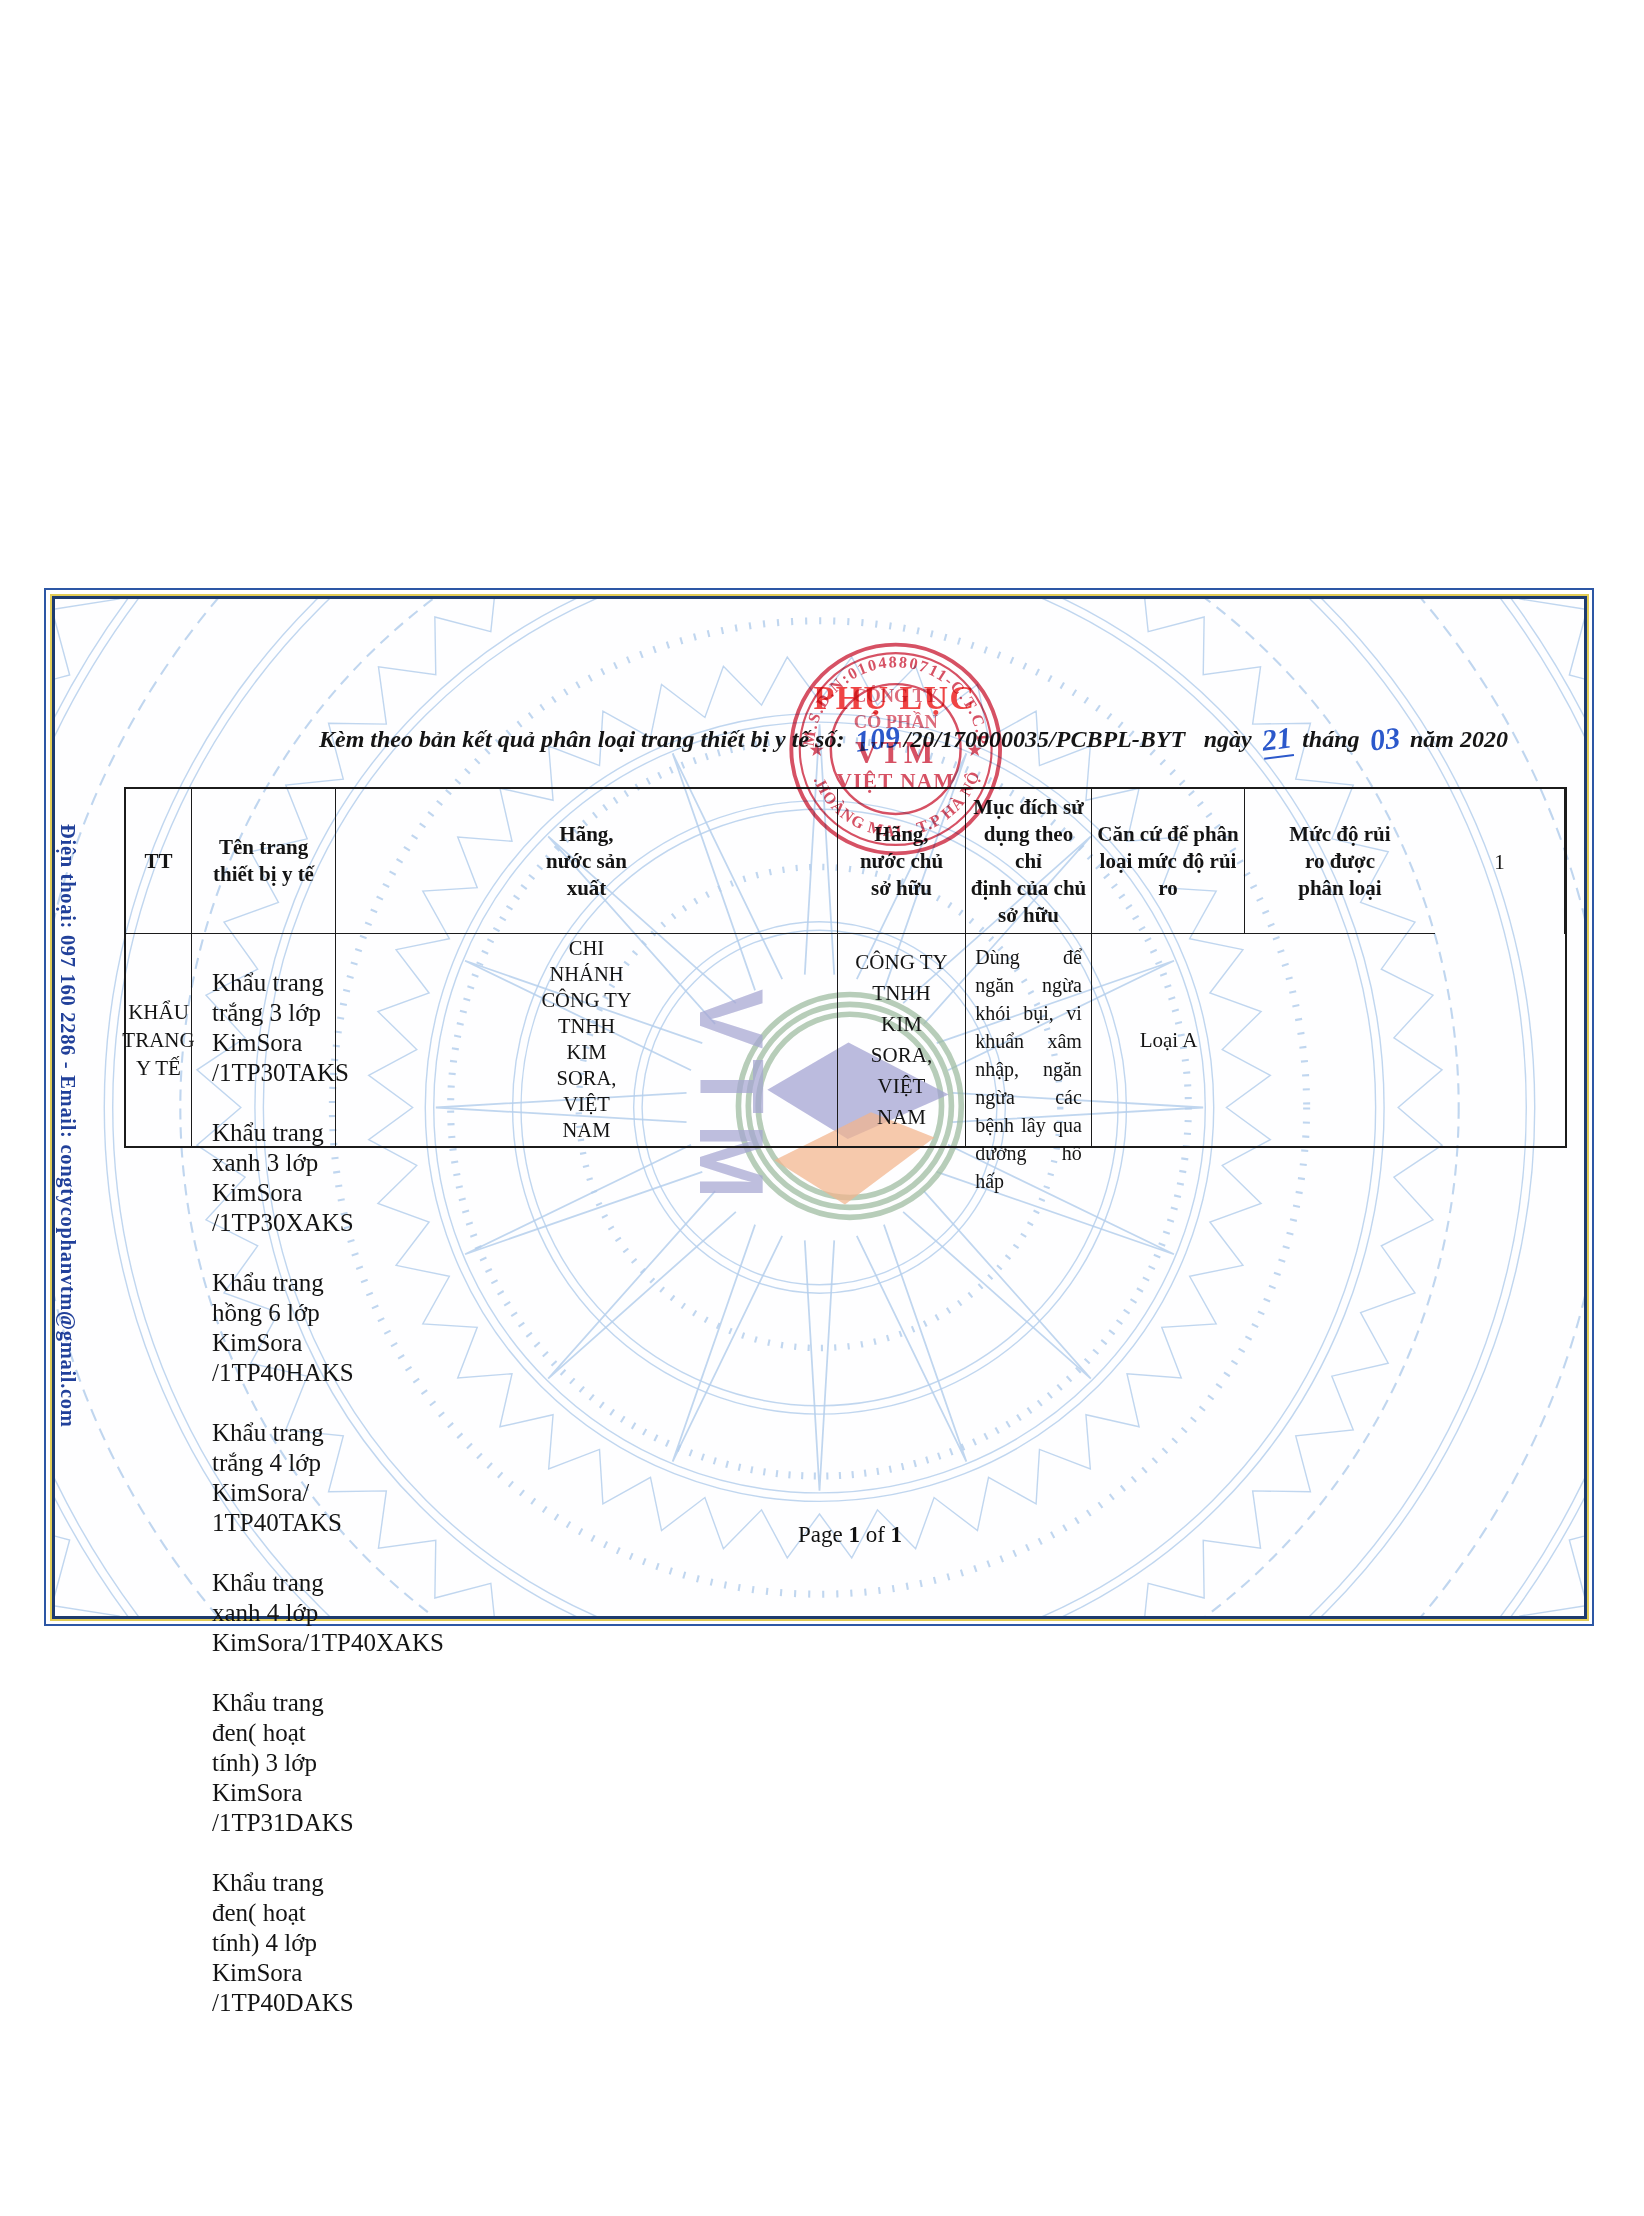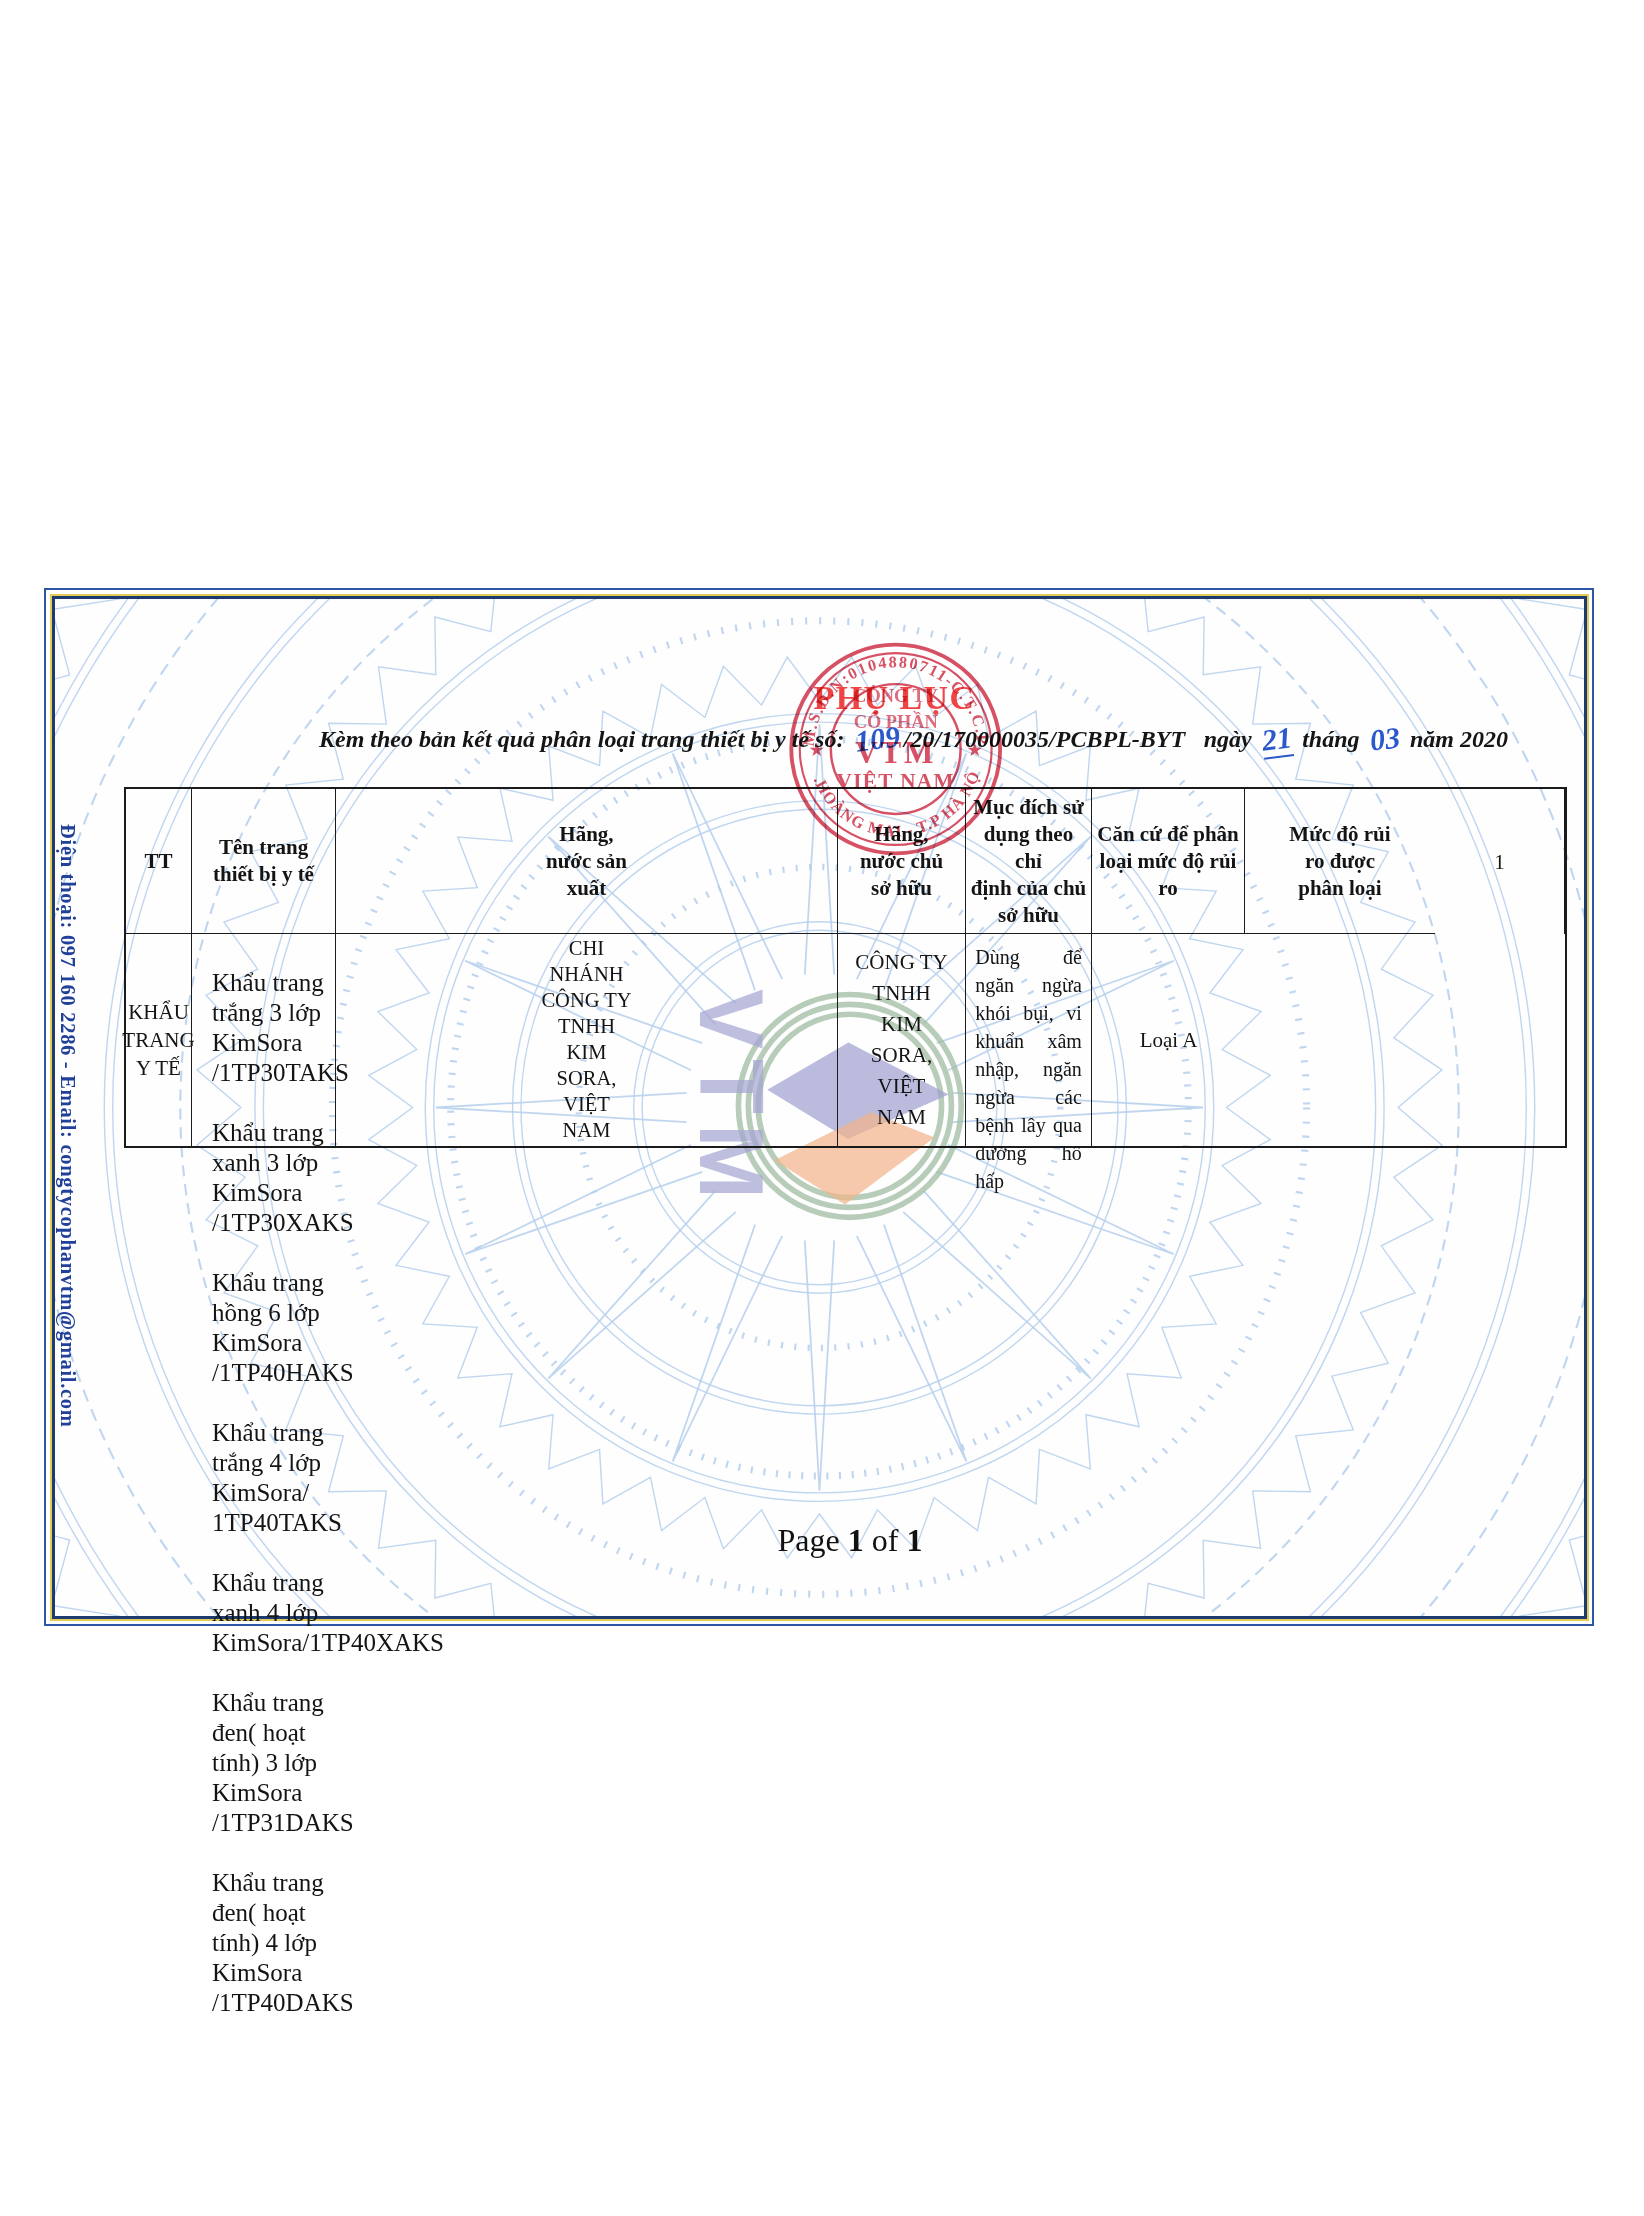--- a/index.html
+++ b/index.html
@@ -40,21 +40,21 @@
   .hdr{font-weight:bold;font-size:21px;line-height:27px;}
   .bdy{font-size:21px;line-height:28px;}
   .models-cell{display:block;text-align:left;padding:4.2px 0 0 20px;font-size:25px;line-height:30px;}
   .models-cell span{display:block;}
   .manu-cell{font-size:20.5px;line-height:26px;padding-top:1.4px;}
   .owner-cell{font-size:21px;line-height:31px;}
   .purpose-cell{display:block;text-align:justify;font-size:20px;line-height:28px;padding:8.5px 9.2px;}
   .basis-cell{font-size:20.5px;line-height:28px;}
   
   #page-footer{position:absolute;left:709px;top:1522px;width:282px;text-align:center;
-    font-size:32px;color:#111;z-index:2;}
+    font-size:23px;color:#111;z-index:2;}
   #page-footer b{font-weight:bold;}
   #side-contact{position:absolute;left:56px;top:824px;height:635px;z-index:2;
     writing-mode:vertical-rl;font-size:20.5px;font-weight:bold;color:#21409a;
     letter-spacing:0.7px;white-space:nowrap;}
   #vtm-letters{position:absolute;left:686px;top:989px;z-index:1;
     writing-mode:vertical-rl;font-family:"Liberation Sans","DejaVu Sans",sans-serif;
     font-size:90px;font-weight:bold;color:#a6a6d2;opacity:.72;letter-spacing:10px;line-height:1;}
 </style>
 </head>
 <body>

